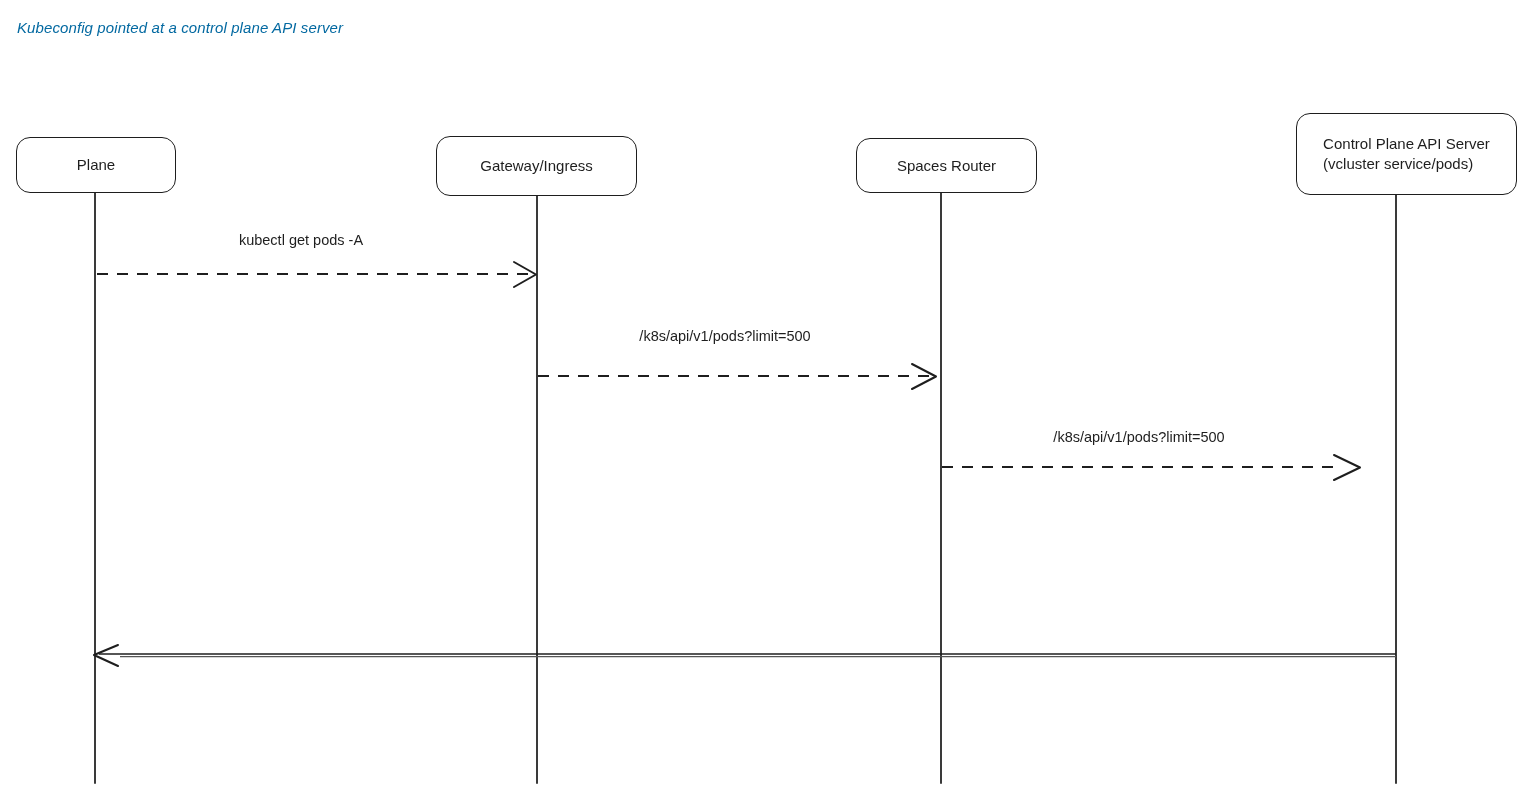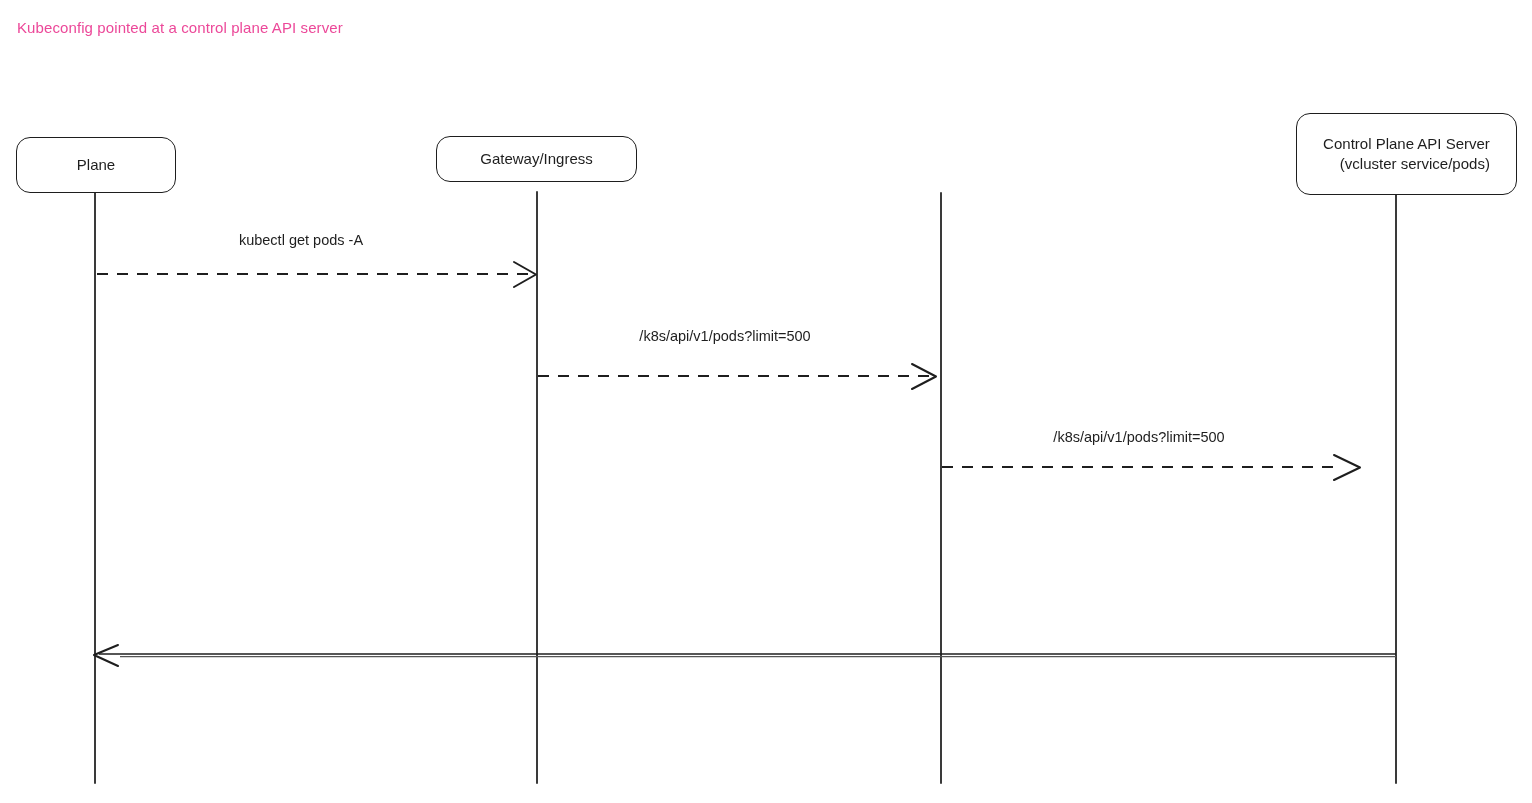--- a/index.html
+++ b/index.html
@@ -22,23 +22,24 @@
     left: 0; top: 0;
     width: 1532px;
     height: 803px;
   }
 
   
   .note {
     position: absolute;
     font-size: 15px;
     line-height: 20px;
-    color: #ec4899;
+    color: #0369a1;
     white-space: nowrap;
     letter-spacing: 0.1px;
+    font-style: italic;
   }
   #note-kubeconfig { left: 17px; top: 18px; }
   #note-url       { left: 17px; top: 57px; }
 
   
   svg.canvas {
     position: absolute;
     left: 0; top: 0;
     width: 1532px;
     height: 803px;
@@ -48,21 +49,21 @@
   
   .participant {
     position: absolute;
     box-sizing: border-box;
     border: 1.4px solid #1e1e1e;
     border-radius: 14px;
     background: #ffffff;
     display: flex;
     align-items: center;
     justify-content: center;
-    text-align: right;
+    text-align: left;
   }
   .participant .plabel {
     font-size: 15px;
     line-height: 20px;
     color: #1e1e1e;
     white-space: pre-line;
     padding: 0 10px;
   }
 
   
@@ -111,24 +112,27 @@
       <line x1="1396" y1="654" x2="99" y2="654" stroke="#1e1e1e" stroke-width="1.6" stroke-linecap="butt"></line>
       <line x1="1396" y1="656.6" x2="120" y2="656.6" stroke="#555555" stroke-width="1.1" stroke-linecap="butt"></line>
       <path d="M 118 645 L 94 655 L 118 666" fill="none" stroke="#1e1e1e" stroke-width="2" stroke-linecap="round" stroke-linejoin="round"></path>
     </g>
   </svg>
 
   <div class="participant" id="participant-user" style="left:16px; top:137px; width:160px; height:56px;">
     <span class="plabel">Plane</span>
   </div>
 
-  <div class="participant" id="participant-gateway-ingress" style="left:436px; top:136px; width:201px; height:46px;">
+  <div class="participant" id="participant-gateway-ingress" style="left:436px; top:136px; width:201px; height:60px;">
     <span class="plabel">Gateway/Ingress</span>
   </div>
 
+  <div class="participant" id="participant-spaces-router" style="left:856px; top:138px; width:181px; height:55px;">
+    <span class="plabel">Spaces Router</span>
+  </div>
 
   <div class="participant" id="participant-control-plane-api-server" style="left:1296px; top:113px; width:221px; height:82px;">
     <span class="plabel">Control Plane API Server
 (vcluster service/pods)</span>
   </div>
 
   <div class="msg-label" id="label-msg-1" style="left:301px; top:231px;">kubectl get pods -A</div>
 
   <div class="msg-label" id="label-msg-2" style="left:725px; top:327px;">/k8s/api/v1/pods?limit=500</div>
 

